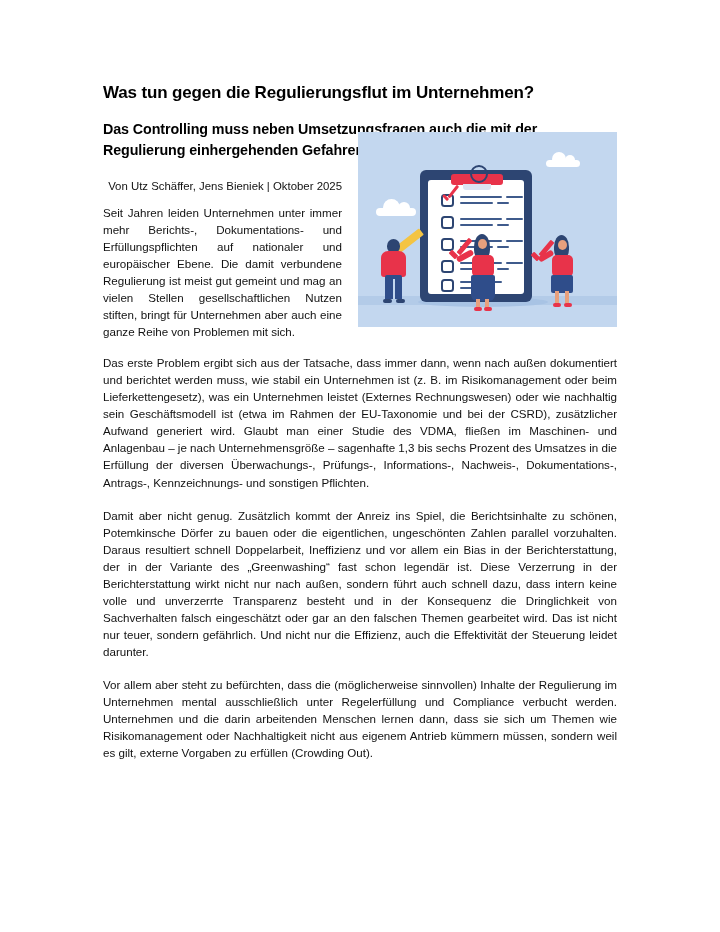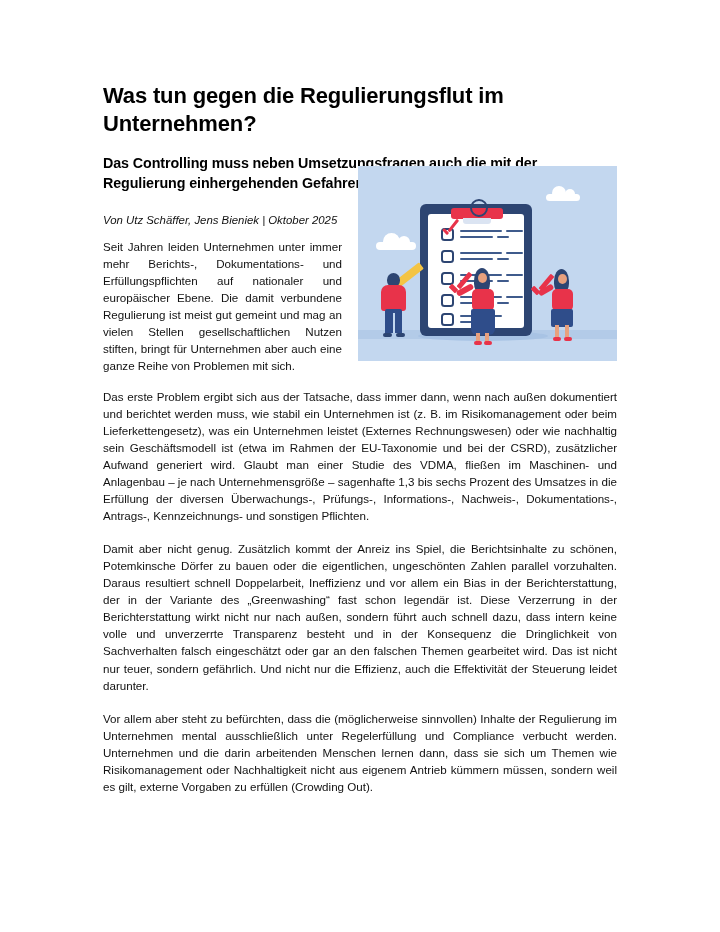--- a/index.html
+++ b/index.html
@@ -23,40 +23,40 @@
     background: #ffffff;
   }
   .content {
     position: absolute;
     left: 103px;
     top: 82px;
     width: 514px;
   }
 
   .doc-title {
-    font-size: 22px;
+    font-size: 17px;
     font-weight: bold;
     letter-spacing: -0.15px;
     line-height: 1.25;
     margin: 0 0 16px 0;
   }
   .doc-subtitle {
     font-size: 14.3px;
     font-weight: bold;
     line-height: 1.42;
     margin: 0 0 18px 0;
     letter-spacing: -0.1px;
   }
   .byline {
     font-size: 11.4px;
-    font-style: italic;
     line-height: 1.42;
     width: 240px;
     margin: 0 0 10px 0;
     color: #111;
+    text-align: right;
   }
 
   .intro-wrap {
     position: relative;
   }
   .figure {
     float: right;
     width: 259px;
     height: 195px;
     margin: -46px 0 8px 16px;

